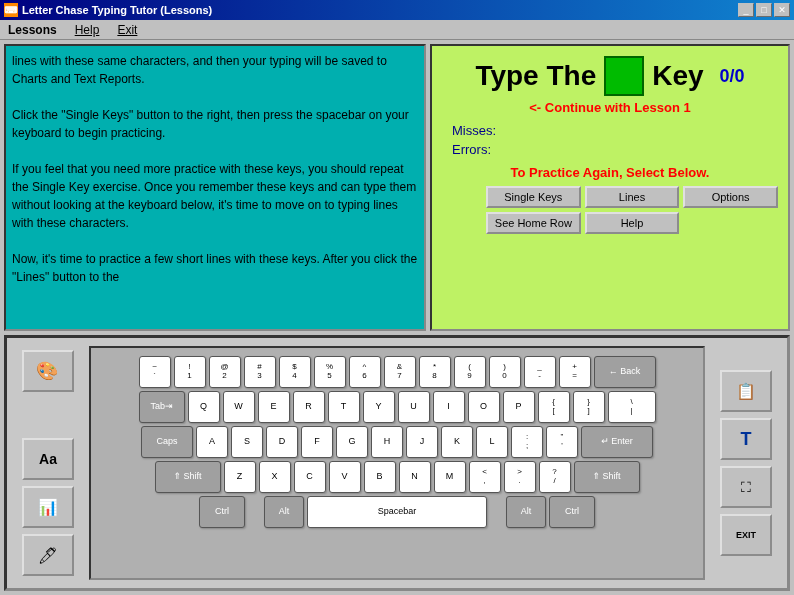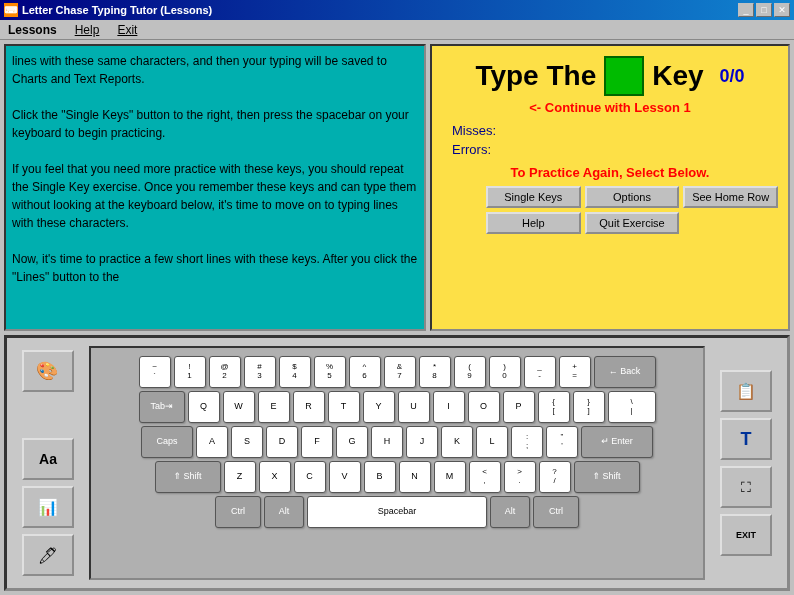--- a/index.html
+++ b/index.html
@@ -94,21 +94,21 @@
       padding: 6px;
       overflow-y: scroll;
       font-size: 12px;
       color: black;
       line-height: 1.5;
     }
 
     
     .typing-panel {
       width: 360px;
-      background: #fde047;
+      background: #bef264;
       border: 2px inset #888;
       display: flex;
       flex-direction: column;
       align-items: center;
       padding: 10px;
     }
 
     .type-the-key {
       display: flex;
       align-items: center;
@@ -220,21 +220,21 @@
     .key .bot { font-size: 8px; }
 
     .key-wide { min-width: 48px; }
     .key-backspace { min-width: 62px; font-size: 9px; }
     .key-tab { min-width: 46px; }
     .key-caps { min-width: 52px; }
     .key-enter { min-width: 72px; }
     .key-shift-l { min-width: 66px; }
     .key-shift-r { min-width: 66px; }
     .key-ctrl { min-width: 46px; }
-    .key-alt { min-width: 40px; }
+    .key-alt { min-width: 40px; margin-left: 16px; }
     .key-space { min-width: 180px; }
 
     .key-dark {
       background: #a0a0a0;
       color: white;
     }
 
     
     .left-toolbar {
       width: 70px;
@@ -315,24 +315,24 @@
 
       <div class="misses-errors">
         <div><span class="label">Misses:</span></div>
         <div style="margin-top:4px;"><span class="label">Errors:</span></div>
       </div>
 
       <div class="practice-label">To Practice Again, Select Below.</div>
 
       <div class="btn-grid">
         <button class="win-btn">Single Keys</button>
+        <button class="win-btn">Lines</button>
         <button class="win-btn">Options</button>
         <button class="win-btn">See Home Row</button>
         <button class="win-btn">Help</button>
-        <button class="win-btn">Quit Exercise</button>
       </div>
     </div>
 
   </div>
 
   <div class="keyboard-area">
 
     <div class="left-toolbar">
       <div class="toolbar-btn">🎨</div>
       <div class="toolbar-btn" style="font-size:14px;font-weight:bold;margin-top:40px;">Aa</div>

